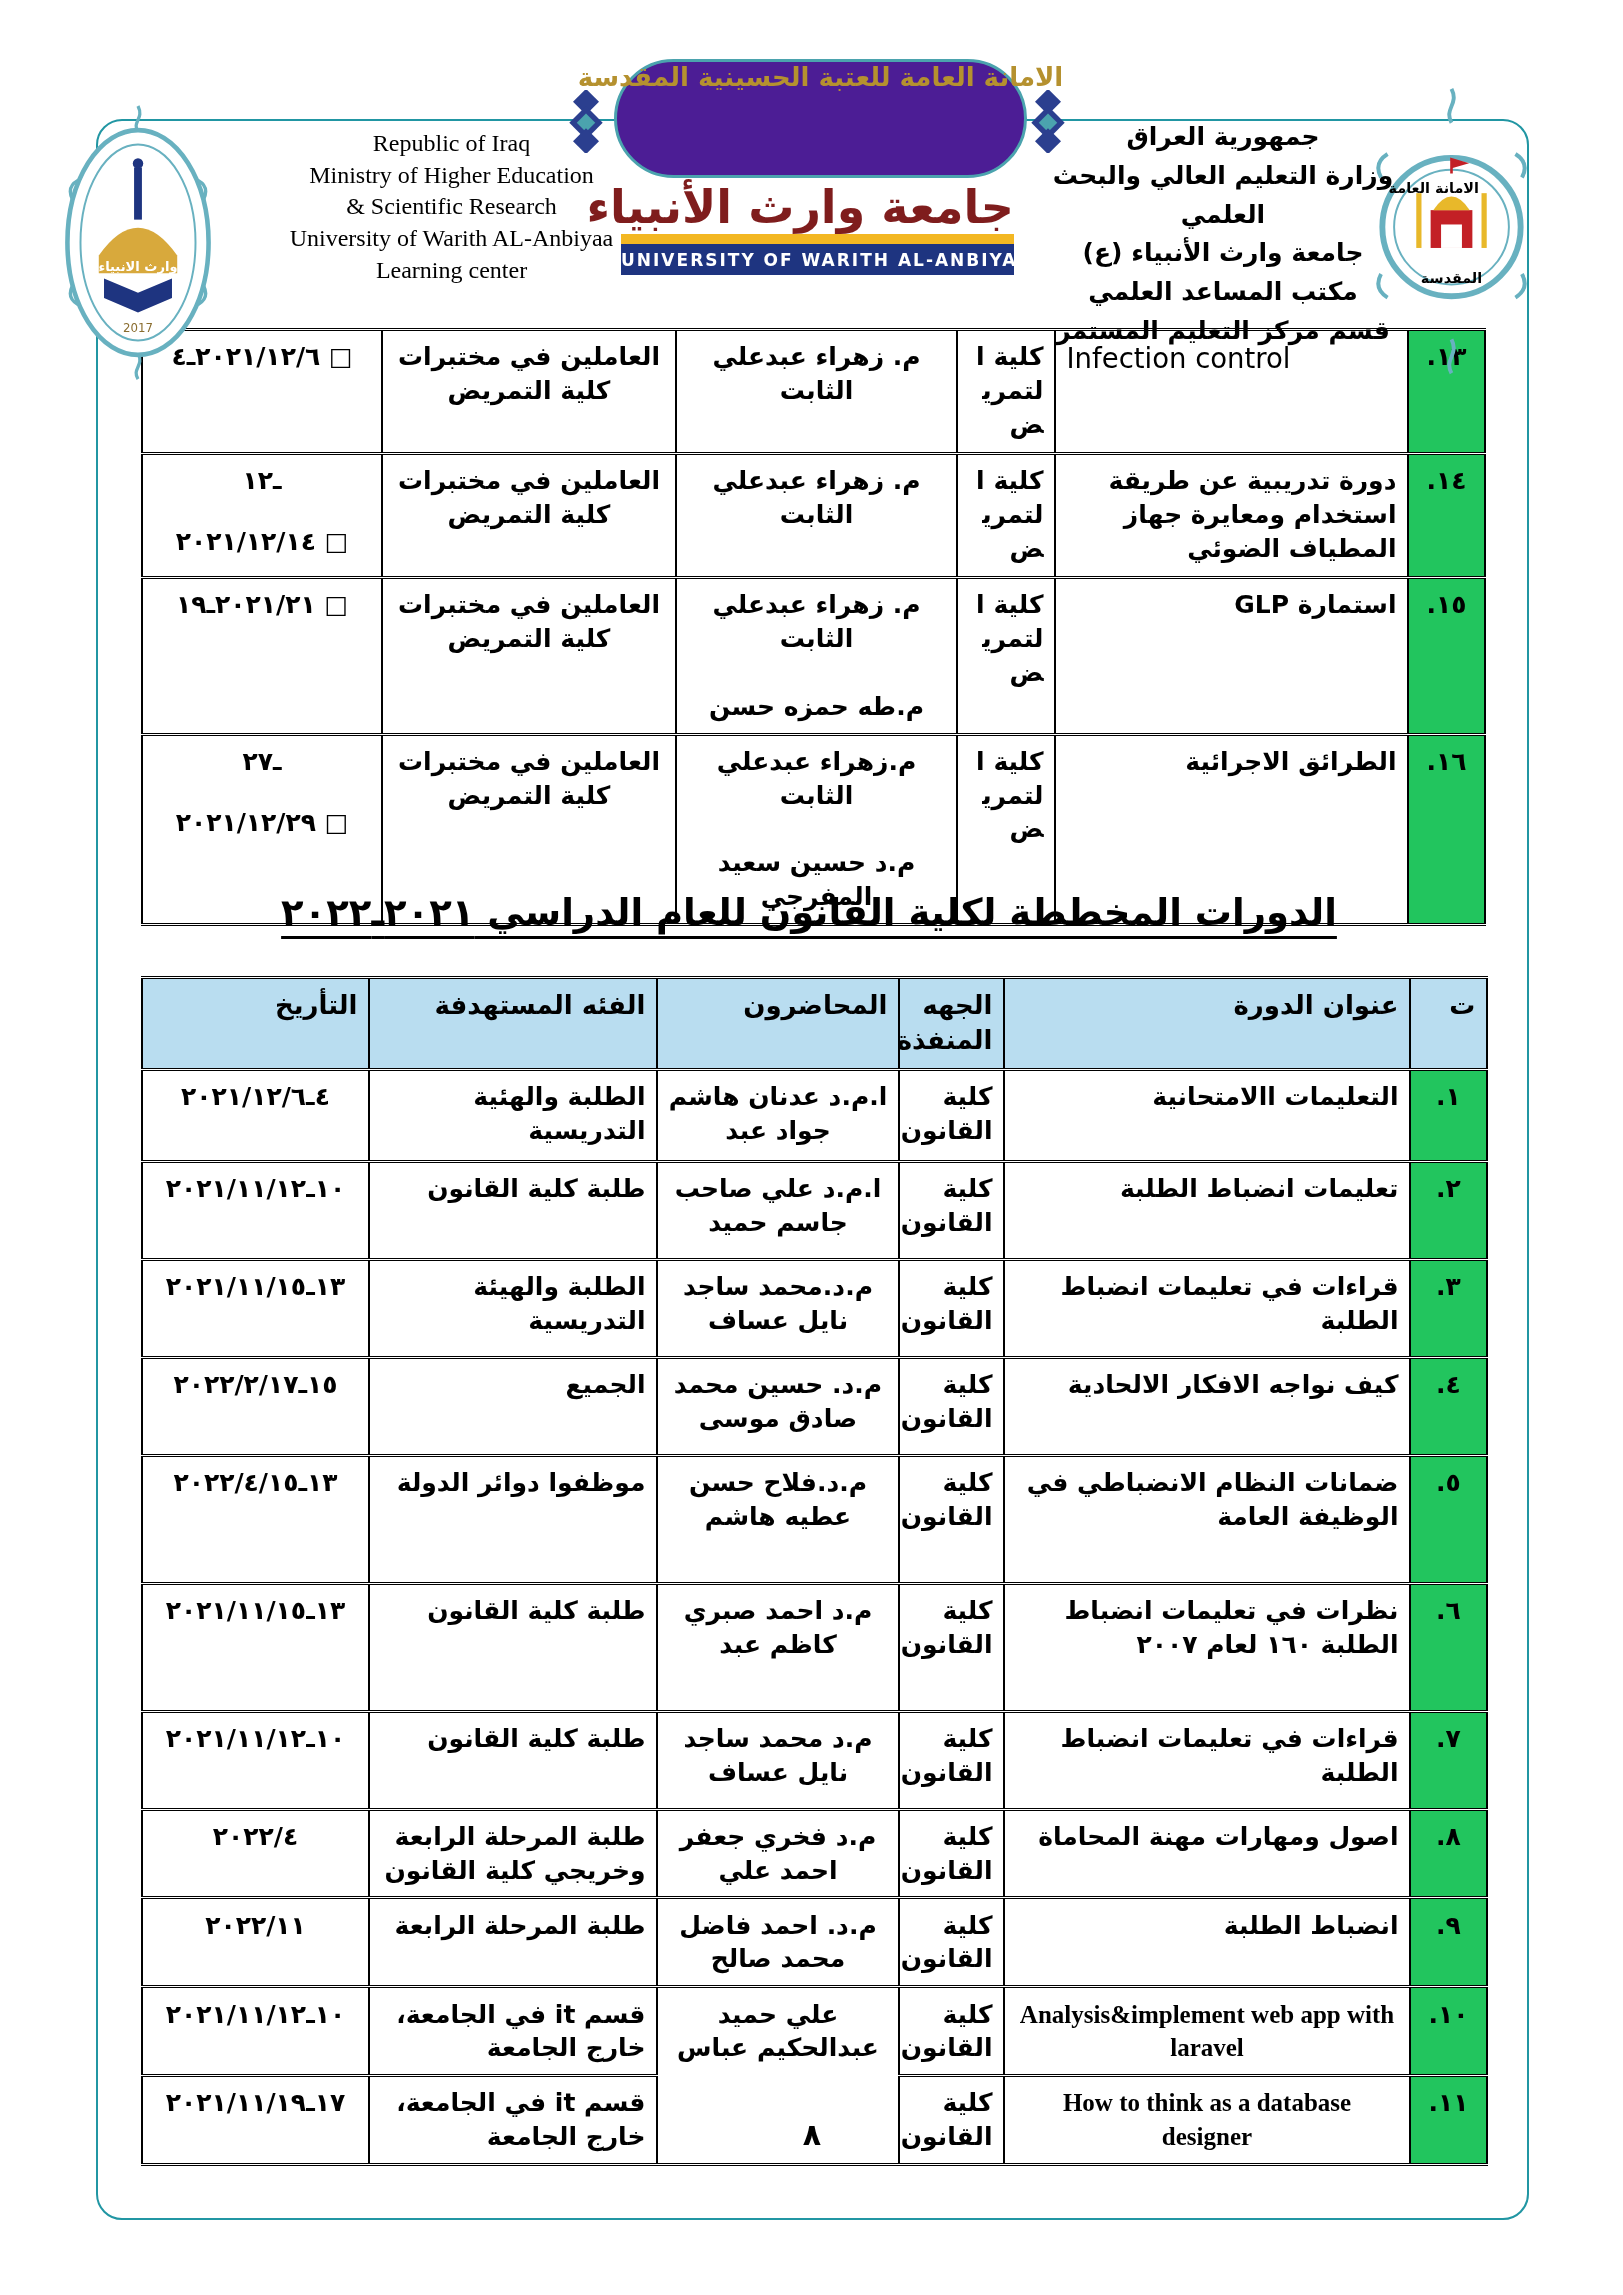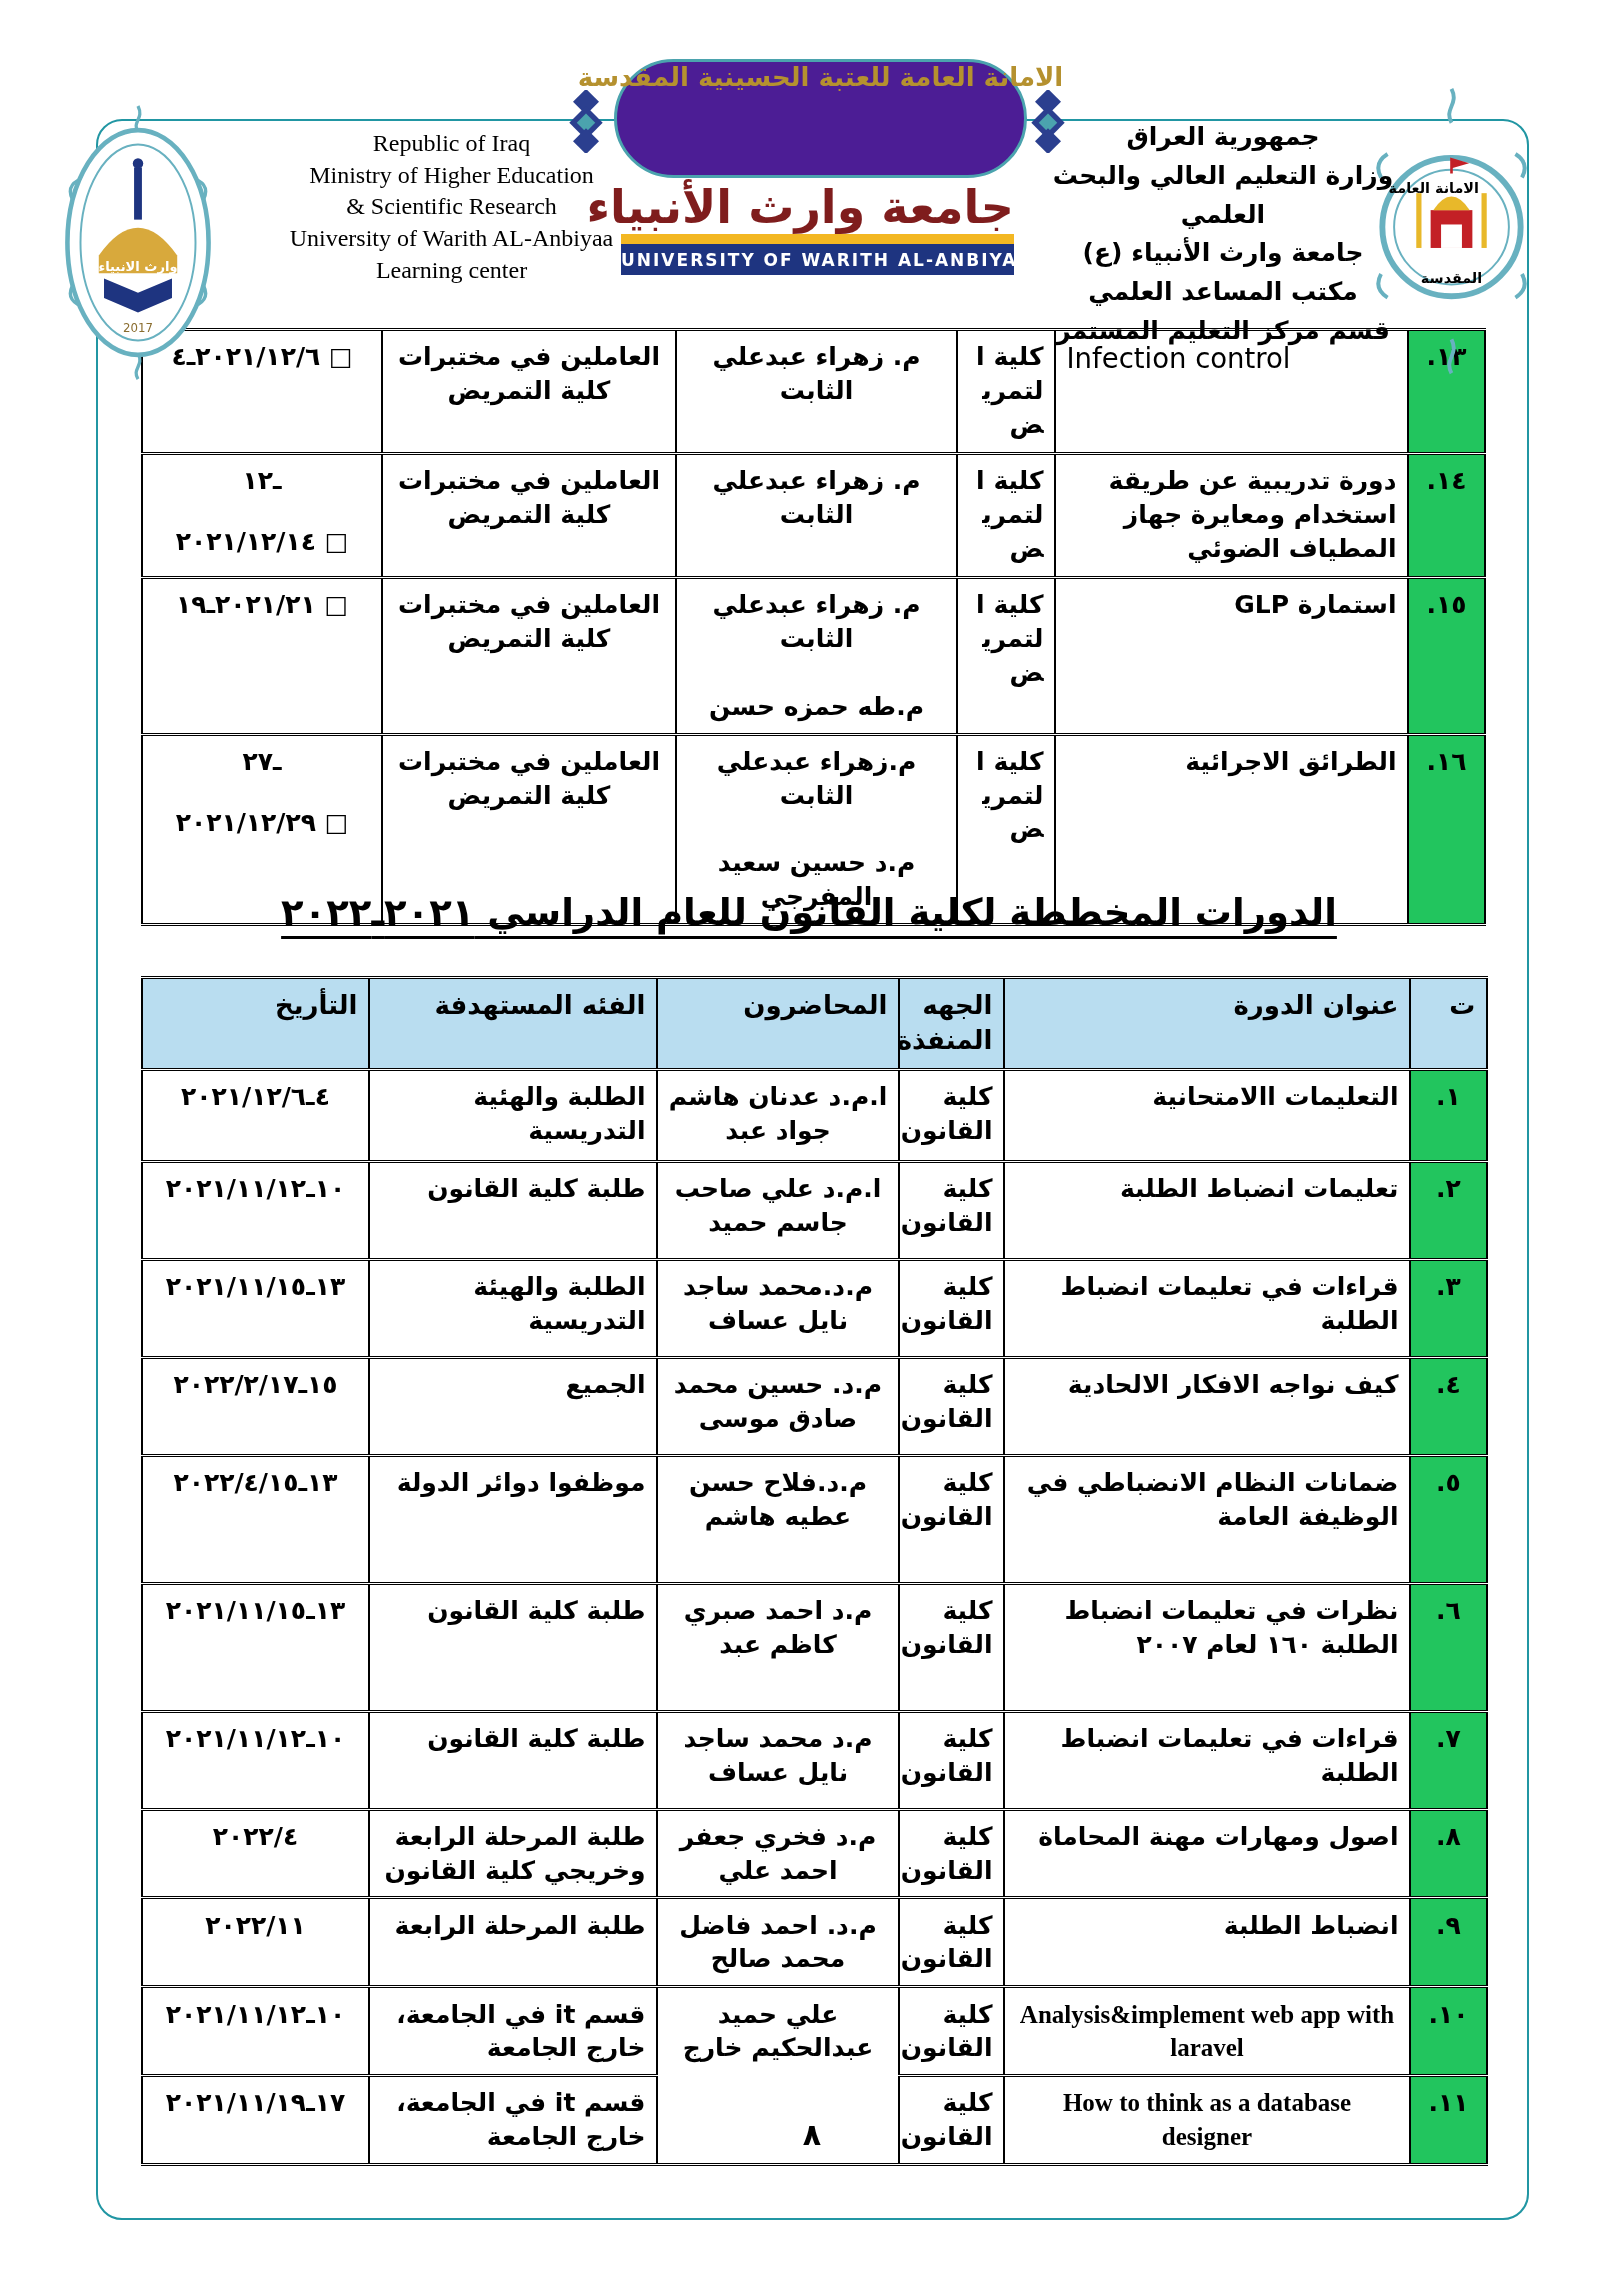--- a/index.html
+++ b/index.html
@@ -319,21 +319,21 @@
       <td class="title">انضباط الطلبة</td>
       <td class="body-cell">كلية القانون</td>
       <td class="lect">م.د. احمد فاضل محمد صالح</td>
       <td class="target">طلبة المرحلة الرابعة</td>
       <td class="date">٢٠٢٢/١١</td>
     </tr>
     <tr style="height:75px">
       <td class="num">.١٠</td>
       <td class="title en">Analysis&amp;implement web app with laravel</td>
       <td class="body-cell">كلية القانون</td>
-      <td class="lect" rowspan="2">علي حميد عبدالحكيم خارج</td>
+      <td class="lect" rowspan="2">علي حميد عبدالحكيم عباس</td>
       <td class="target">قسم it في الجامعة، خارج الجامعة</td>
       <td class="date">٢٠٢١/١١/١٢ـ١٠</td>
     </tr>
     <tr style="height:75px">
       <td class="num">.١١</td>
       <td class="title en">How to think as a database designer</td>
       <td class="body-cell">كلية القانون</td>
       <td class="target">قسم it في الجامعة، خارج الجامعة</td>
       <td class="date">٢٠٢١/١١/١٩ـ١٧</td>
     </tr>

